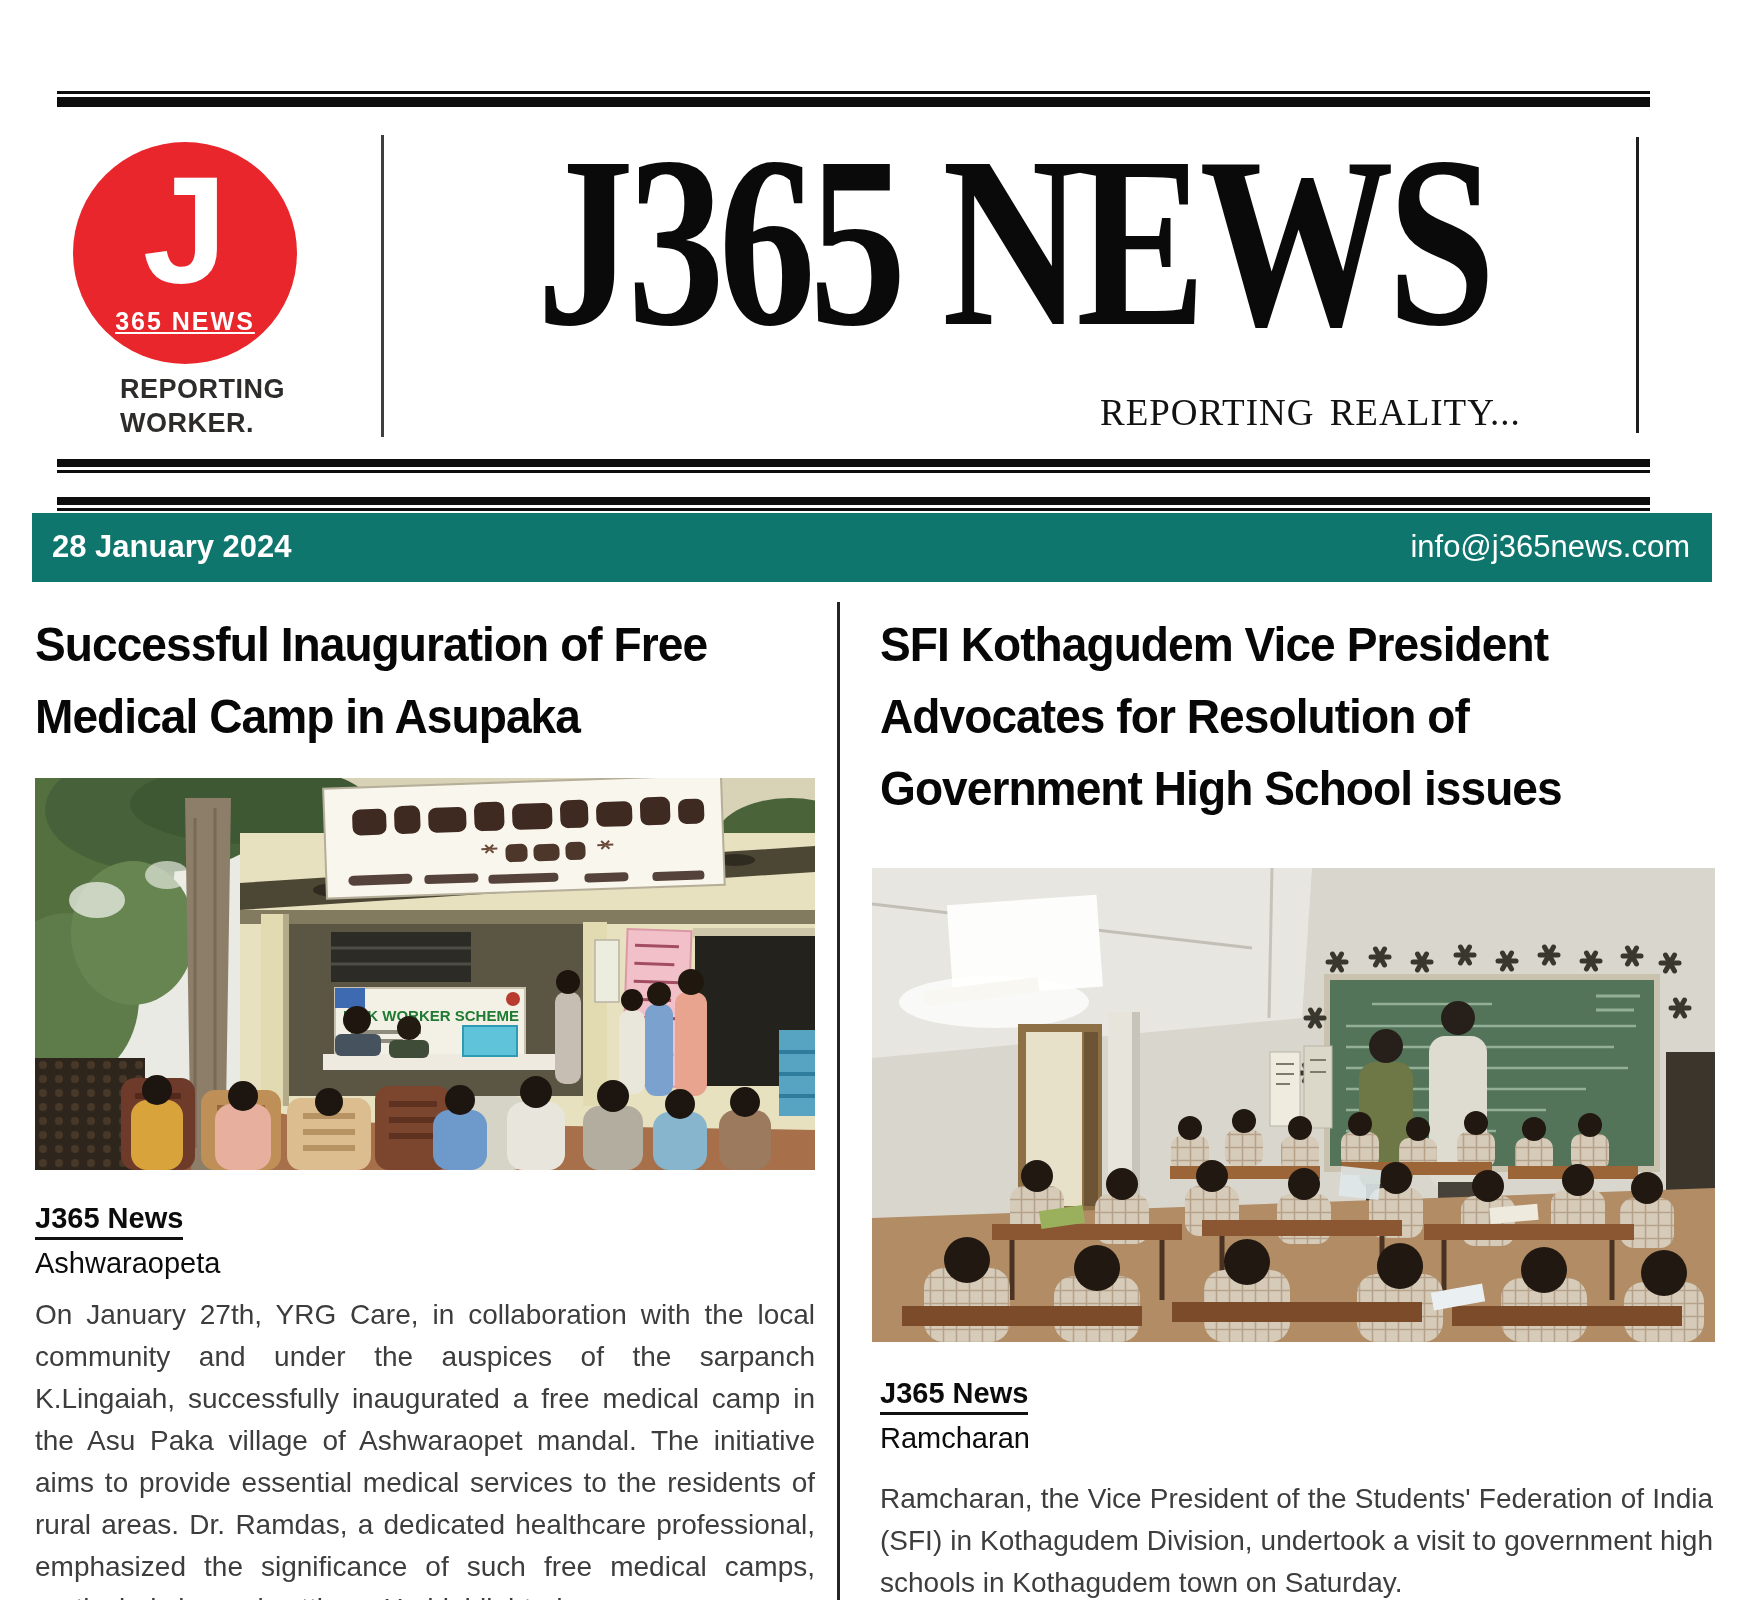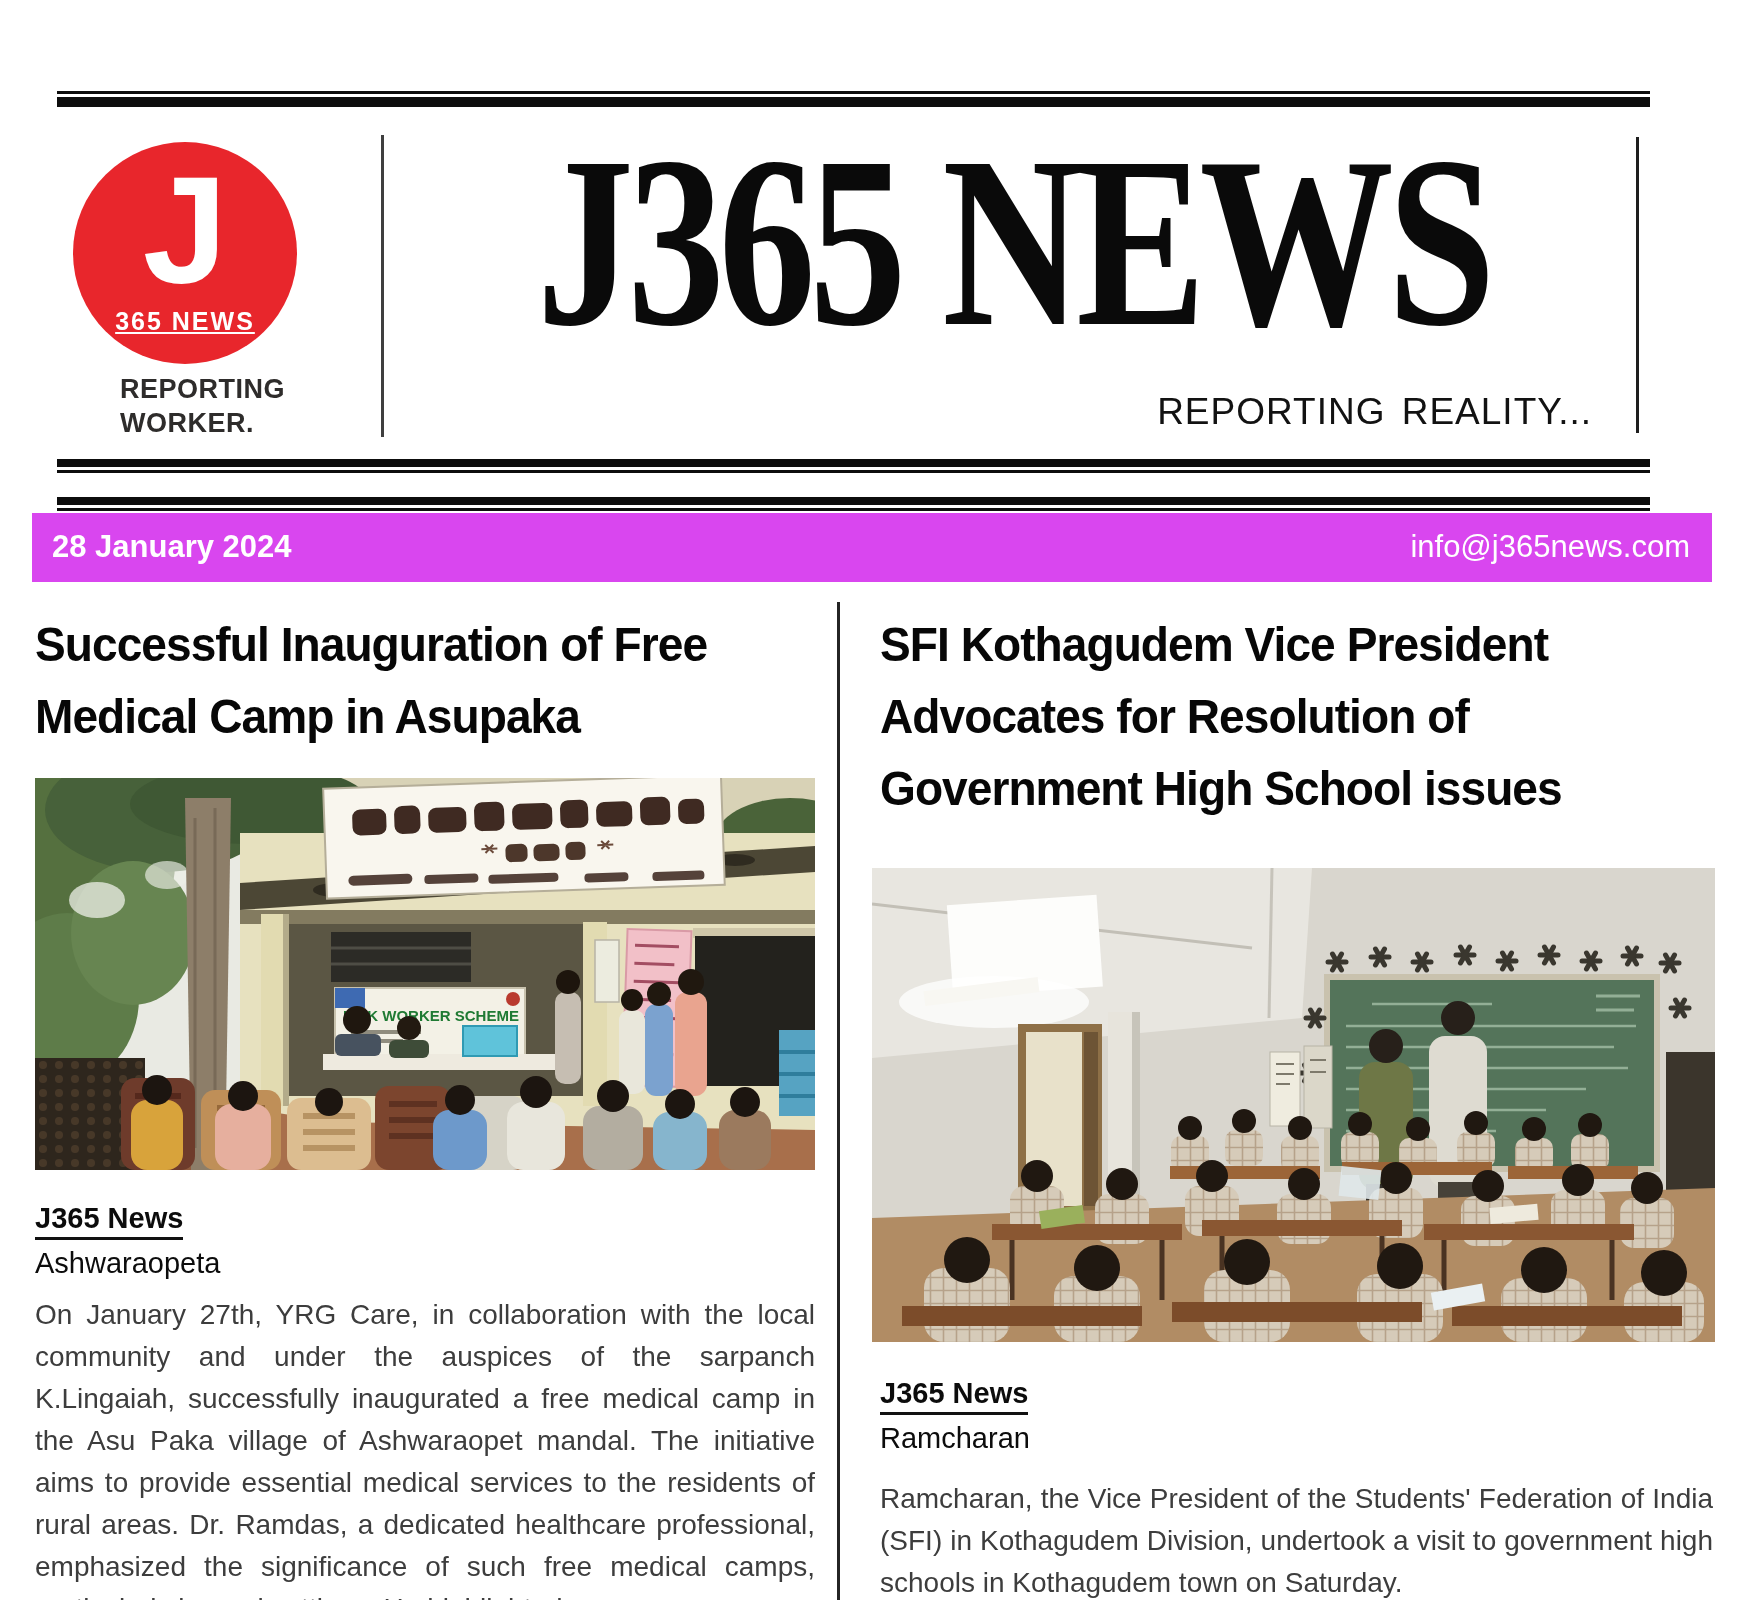--- a/index.html
+++ b/index.html
@@ -42,29 +42,29 @@
   #hdr-vline-left  { left:381px;  top:135px; height:302px; }
   #hdr-vline-right { left:1636px; top:137px; height:296px; background:#1e1e1e; }
   .masthead {
     position:absolute; left:390px; top:136px; width:1246px;
     text-align:center; font-family:"Liberation Serif", serif;
     font-weight:700; font-size:243px; line-height:212px; color:#0a0a0a;
     letter-spacing:-8px; transform:scaleX(0.8); transform-origin:center;
     white-space:nowrap;
   }
   .masthead-tagline {
-    position:absolute; left:1100px; top:391px; width:492px; text-align:right;
-    font-family:Liberation Sans, sans-serif; font-size:37px; color:#121212;
+    position:absolute; left:1100px; top:391px; width:492px; 
+    font-family:Liberation Serif, serif; font-size:37px; color:#121212;
     letter-spacing:1px; word-spacing:5px;
   }
 
   
   .banner {
     position:absolute; left:32px; top:513px; width:1680px; height:69px;
-    background:#d946ef;
+    background:#0f766e;
     padding-left:38px;
   }
   .banner-date {
     position:absolute; left:20px; top:50%; transform:translateY(-52%);
     font-size:31px; font-weight:700; color:#fff;
   }
   .banner-site {
     position:absolute; left:0; right:0; top:50%; transform:translateY(-52%);
     text-align:center; font-family:"Liberation Serif", serif;
     font-size:35px; color:#fff;

